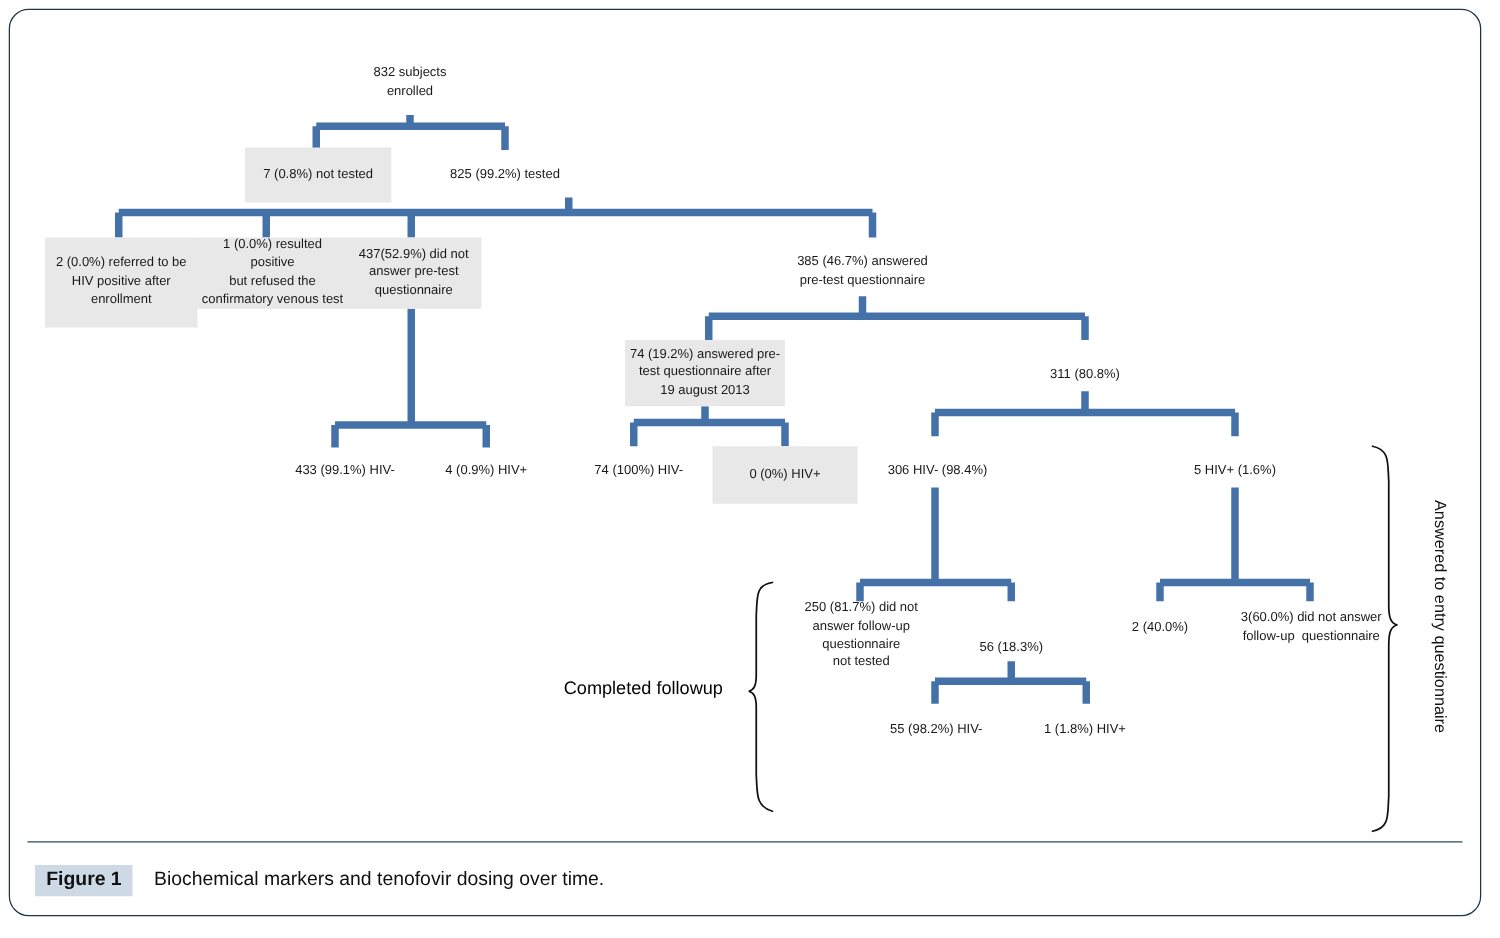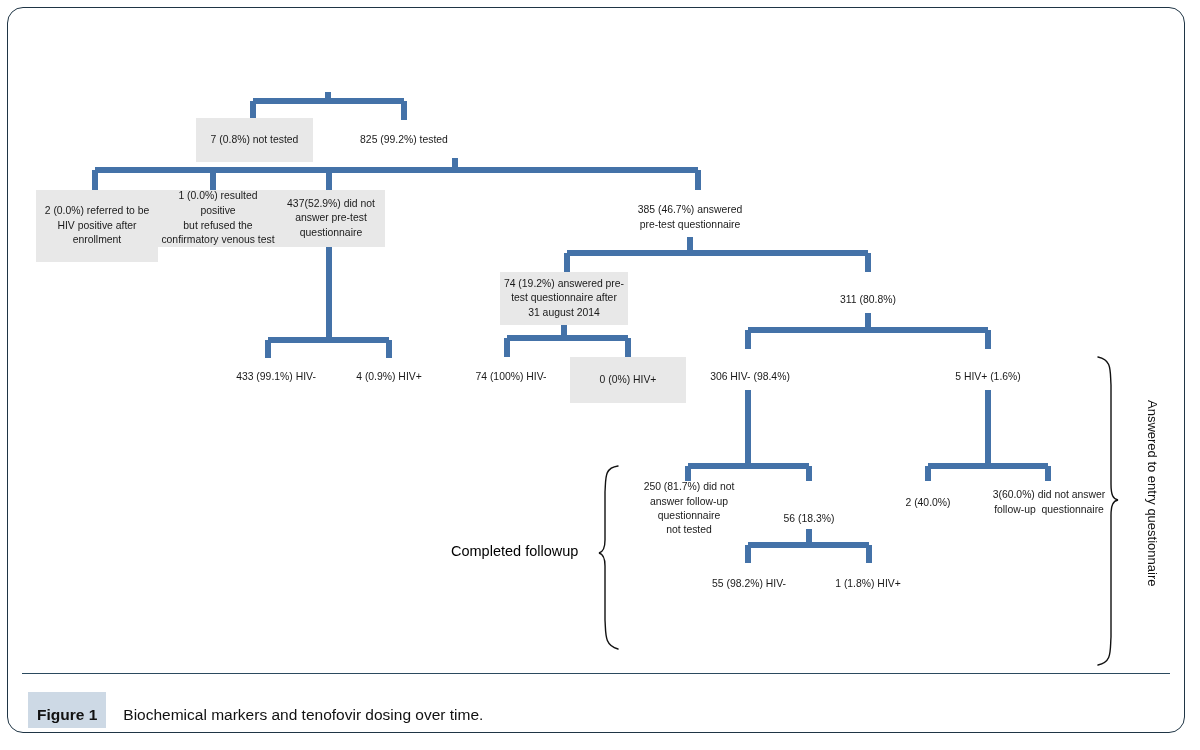--- a/index.html
+++ b/index.html
@@ -69,21 +69,21 @@
     top: 692px;
     display: flex;
     align-items: baseline;
     gap: 17px;
   }
   .caption .fignum {
     background: #cdd9e5;
     font-weight: bold;
     font-size: 15.5px;
     color: #111111;
-    padding: 14px 9px 4px 9px;
+    padding: 3px 9px 4px 9px;
   }
   .caption .captext {
     font-size: 15.5px;
     color: #111111;
   }
   
   .vlabel {
     position: absolute;
     font-size: 13px;
     color: #111111;
@@ -169,20 +169,26 @@
       <path d="M 1098 357
                C 1112 360 1110 370 1111 385
                L 1111 484
                C 1111 495 1113 499 1118 500
                C 1113 501 1111 505 1111 516
                L 1111 637
                C 1110 652 1112 662 1098 665"></path>
     </g>
   </svg>
 
+  <div class="node" style="left:252px; top:44px; width:152px; height:46px;">
+    <div class="lines">
+      <div>832 subjects
+enrolled</div>
+    </div>
+  </div>
 
   <div class="node shaded" style="left:196px; top:118px; width:117px; height:44px;">
     <div class="lines">
       <div>7 (0.8%) not tested</div>
     </div>
   </div>
 
   <div class="node" style="left:330px; top:118px; width:148px; height:44px;">
     <div class="lines">
       <div>825 (99.2%) tested</div>
@@ -217,21 +223,21 @@
     <div class="lines">
       <div>385 (46.7%) answered
 pre-test questionnaire</div>
     </div>
   </div>
 
   <div class="node shaded" style="left:500px; top:272px; width:128px; height:53px;">
     <div class="lines">
       <div>74 (19.2%) answered pre-
 test questionnaire after
-31 august 2014</div>
+19 august 2013</div>
     </div>
   </div>
 
   <div class="node" style="left:820px; top:288px; width:96px; height:24px;justify-content:center;">
     <div class="lines">
       <div>311 (80.8%)</div>
     </div>
   </div>
 
   <div class="node" style="left:220px; top:366px; width:112px; height:22px;">

